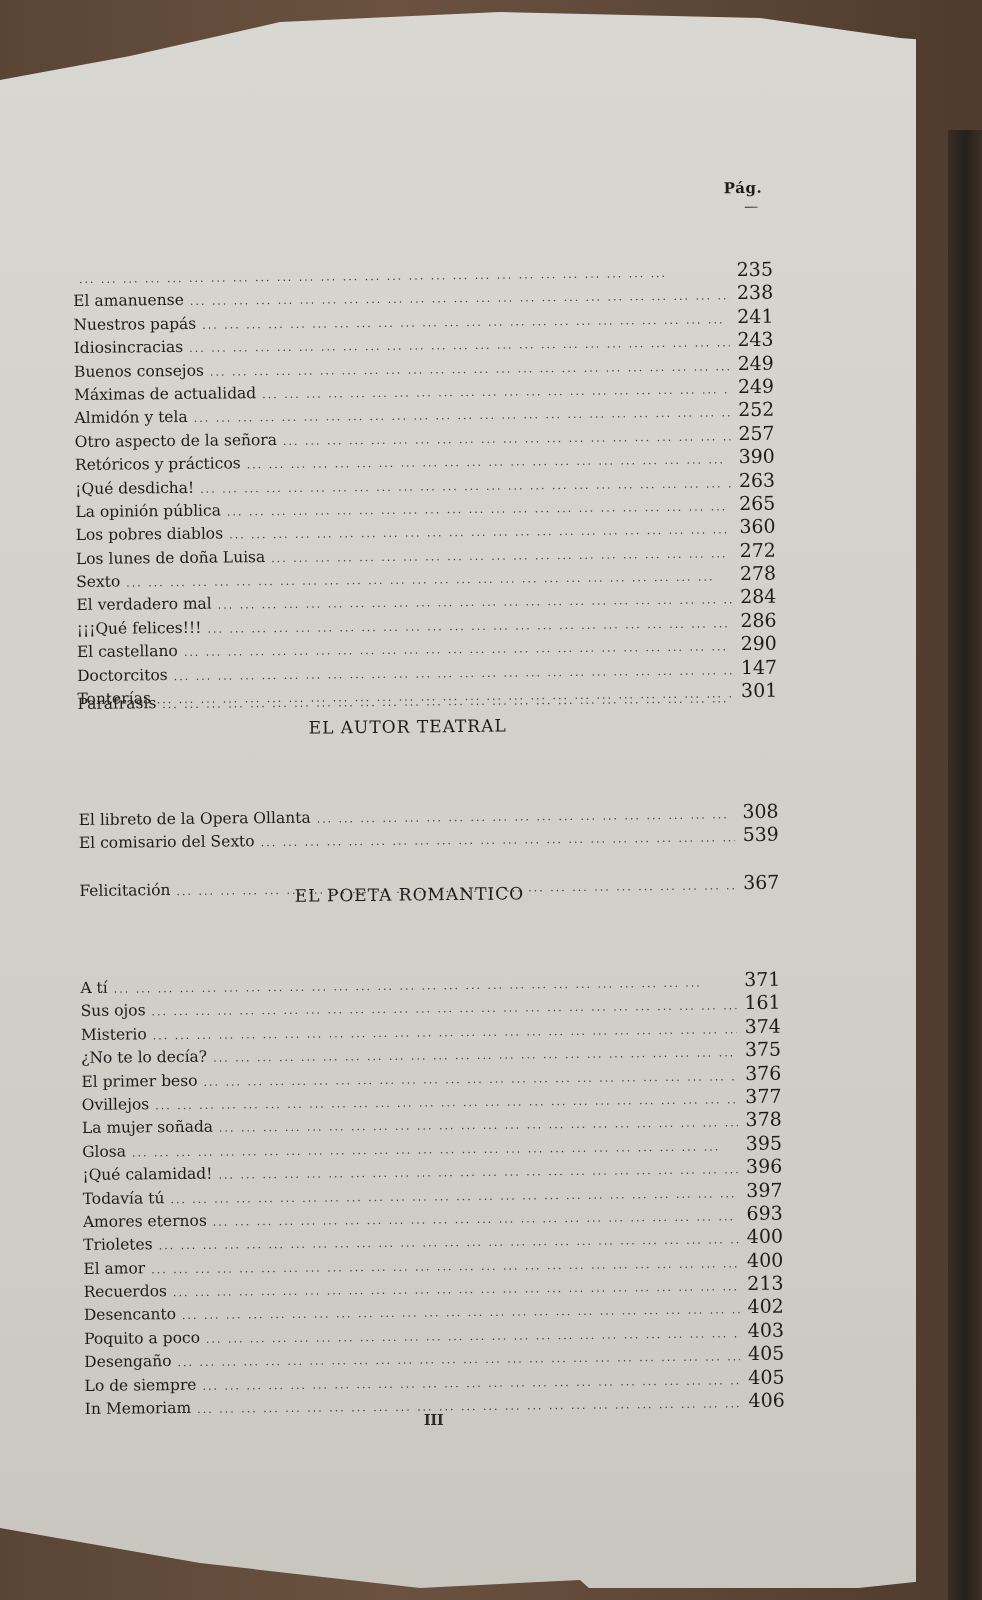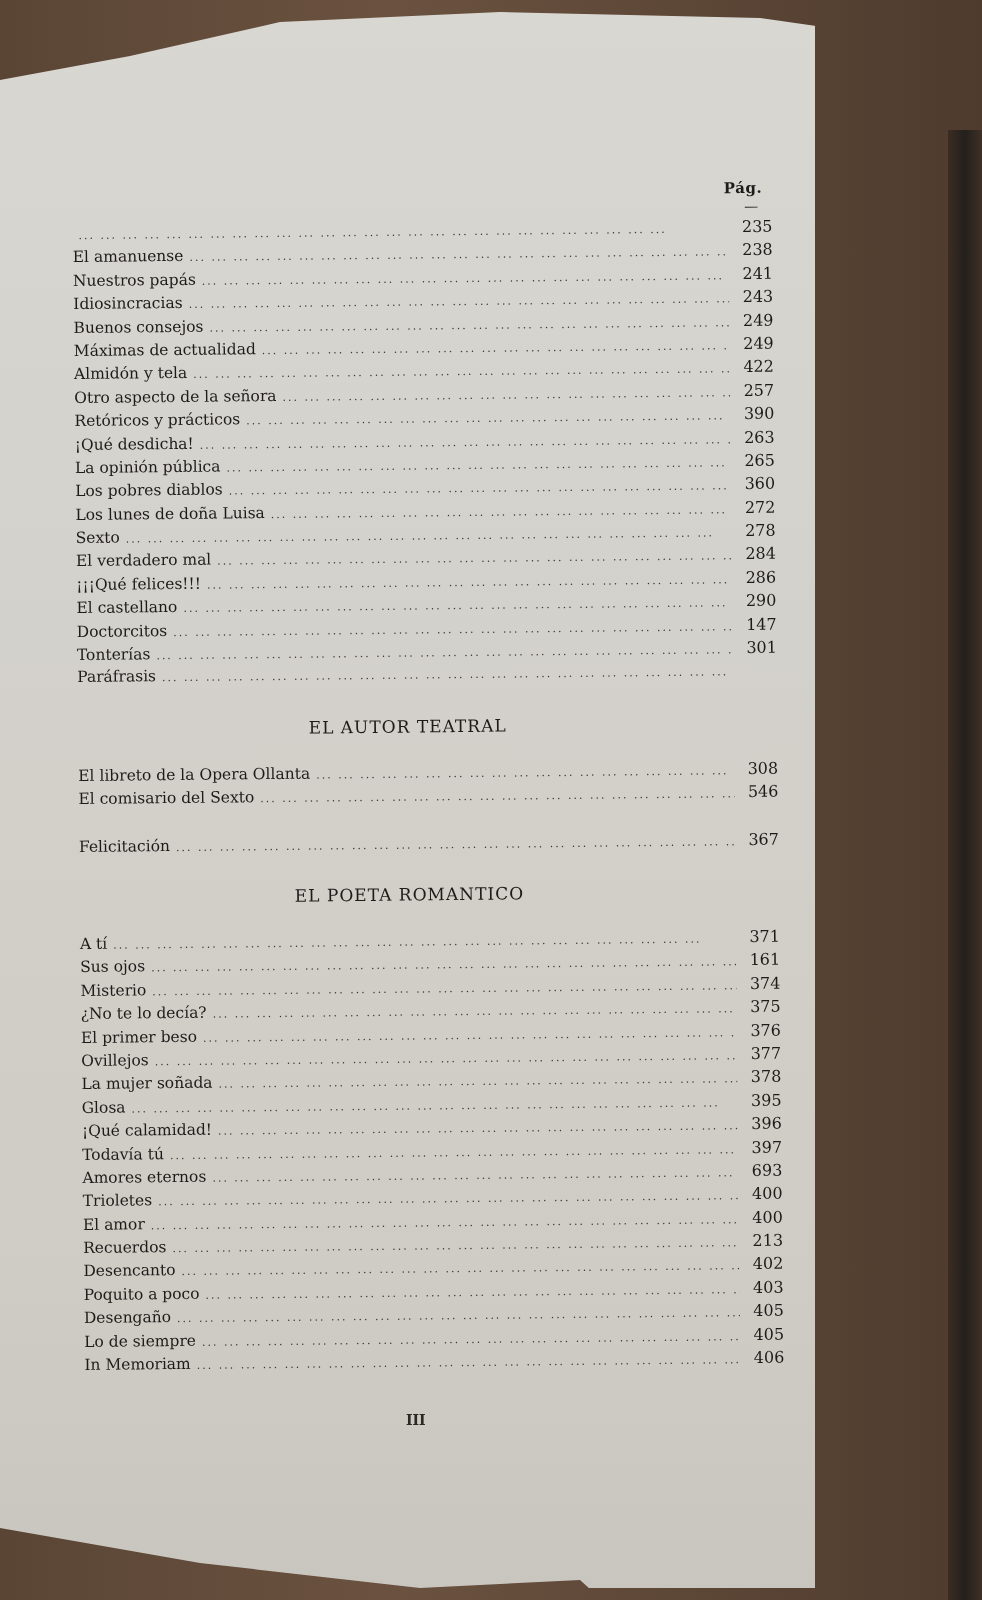--- a/index.html
+++ b/index.html
@@ -2,21 +2,21 @@
 <html><head>
 <meta charset="utf-8">
 <style>
   html, body { margin:0; padding:0; }
   body {
     width:982px; height:1600px; position:relative; overflow:hidden;
     background: linear-gradient(90deg, #5a4535 0%, #6b5240 40%, #4e3b2d 100%);
     font-family: "DejaVu Serif", "Liberation Serif", serif;
   }
   .page {
-    position:absolute; left:0; top:8px; width:815px; height:1580px;
+    position:absolute; left:0; top:8px; width:916px; height:1580px;
     background: linear-gradient(180deg, #d9d7d2 0%, #d3d1cb 40%, #cfccc5 80%, #c9c6bf 100%);
     clip-path: polygon(0 72px, 130px 48px, 280px 14px, 500px 4px, 760px 10px, 900px 30px, 952px 34px, 952px 1570px, 840px 1582px, 600px 1590px, 580px 1572px, 420px 1580px, 200px 1555px, 0 1520px);
   }
   .spine {
     position:absolute; left:948px; top:130px; width:34px; height:1480px;
     background: linear-gradient(90deg, #3a2c22 0%, #24201c 50%, #3d3026 100%);
   }
   .toc {
     position:absolute; left:72px; top:178px; width:700px;
     color:#1e1c1a;
@@ -31,28 +31,28 @@
   }
   .row {
     display:flex; align-items:baseline; height:23.4px;
     font-size:15.5px; line-height:23.4px;
   }
   .row .title { white-space:nowrap; padding-right:6px; }
   .row .dots {
     flex:1; overflow:hidden; white-space:nowrap; font-size:11px; letter-spacing:2px;
     color:#3b3835;
   }
-  .row .page-num { width:44px; text-align:right; font-size:16px; }
+  .row .page-num { width:44px; text-align:right; font-size:19px;margin-top:43px; }
   .section-head {
     text-align:center; font-size:17px; letter-spacing:1px;
     margin:30px 0 24px 0; padding-right:40px;
   }
   .gap { height:24px; }
   .folio {
-    position:absolute; left:406px; top:1404px; font-size:14px; font-weight:bold;
+    position:absolute; left:424px; top:1404px; font-size:14px; font-weight:bold;
     color:#2a2724;
   }
 </style>
 </head>
 <body>
 
 <div class="spine"></div>
 
 <div class="page">
   <div class="toc">
@@ -86,21 +86,21 @@
           <span class="page-num">249</span>
         </div>
         <div class="row">
           <span class="title">Máximas de actualidad</span>
           <span class="dots">... ... ... ... ... ... ... ... ... ... ... ... ... ... ... ... ... ... ... ... ... ... ... ... ... ... ...</span>
           <span class="page-num">249</span>
         </div>
         <div class="row">
           <span class="title">Almidón y tela</span>
           <span class="dots">... ... ... ... ... ... ... ... ... ... ... ... ... ... ... ... ... ... ... ... ... ... ... ... ... ... ...</span>
-          <span class="page-num">422</span>
+          <span class="page-num">252</span>
         </div>
         <div class="row">
           <span class="title">Otro aspecto de la señora</span>
           <span class="dots">... ... ... ... ... ... ... ... ... ... ... ... ... ... ... ... ... ... ... ... ... ... ... ... ... ... ...</span>
           <span class="page-num">257</span>
         </div>
         <div class="row">
           <span class="title">Retóricos y prácticos</span>
           <span class="dots">... ... ... ... ... ... ... ... ... ... ... ... ... ... ... ... ... ... ... ... ... ... ... ... ... ... ...</span>
           <span class="page-num">390</span>
@@ -162,21 +162,21 @@
         </div>
         <div class="section-head">EL AUTOR TEATRAL</div>
         <div class="row">
           <span class="title">El libreto de la Opera Ollanta</span>
           <span class="dots">... ... ... ... ... ... ... ... ... ... ... ... ... ... ... ... ... ... ... ... ... ... ... ... ... ... ...</span>
           <span class="page-num">308</span>
         </div>
         <div class="row">
           <span class="title">El comisario del Sexto</span>
           <span class="dots">... ... ... ... ... ... ... ... ... ... ... ... ... ... ... ... ... ... ... ... ... ... ... ... ... ... ...</span>
-          <span class="page-num">546</span>
+          <span class="page-num">539</span>
         </div>
         <div class="gap"></div>
         <div class="row">
           <span class="title">Felicitación</span>
           <span class="dots">... ... ... ... ... ... ... ... ... ... ... ... ... ... ... ... ... ... ... ... ... ... ... ... ... ... ...</span>
           <span class="page-num">367</span>
         </div>
         <div class="section-head">EL POETA ROMANTICO</div>
         <div class="row">
           <span class="title">A tí</span>

